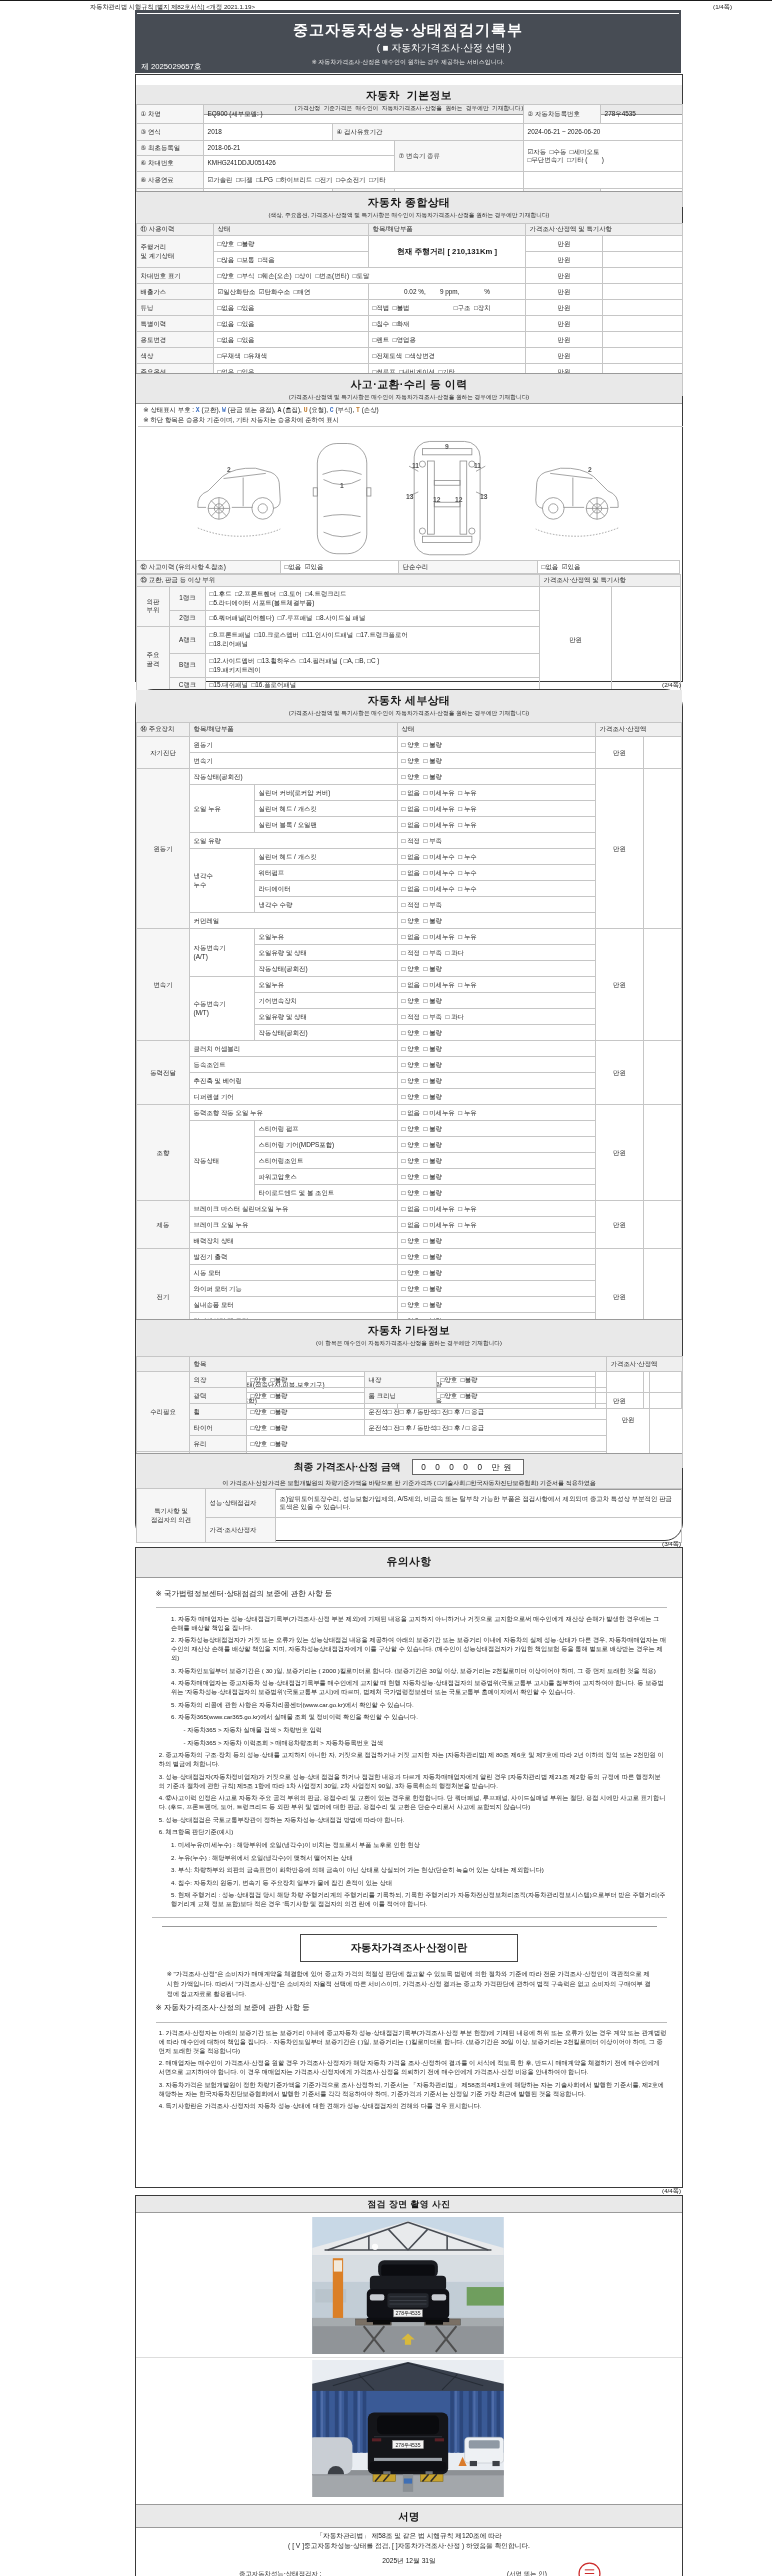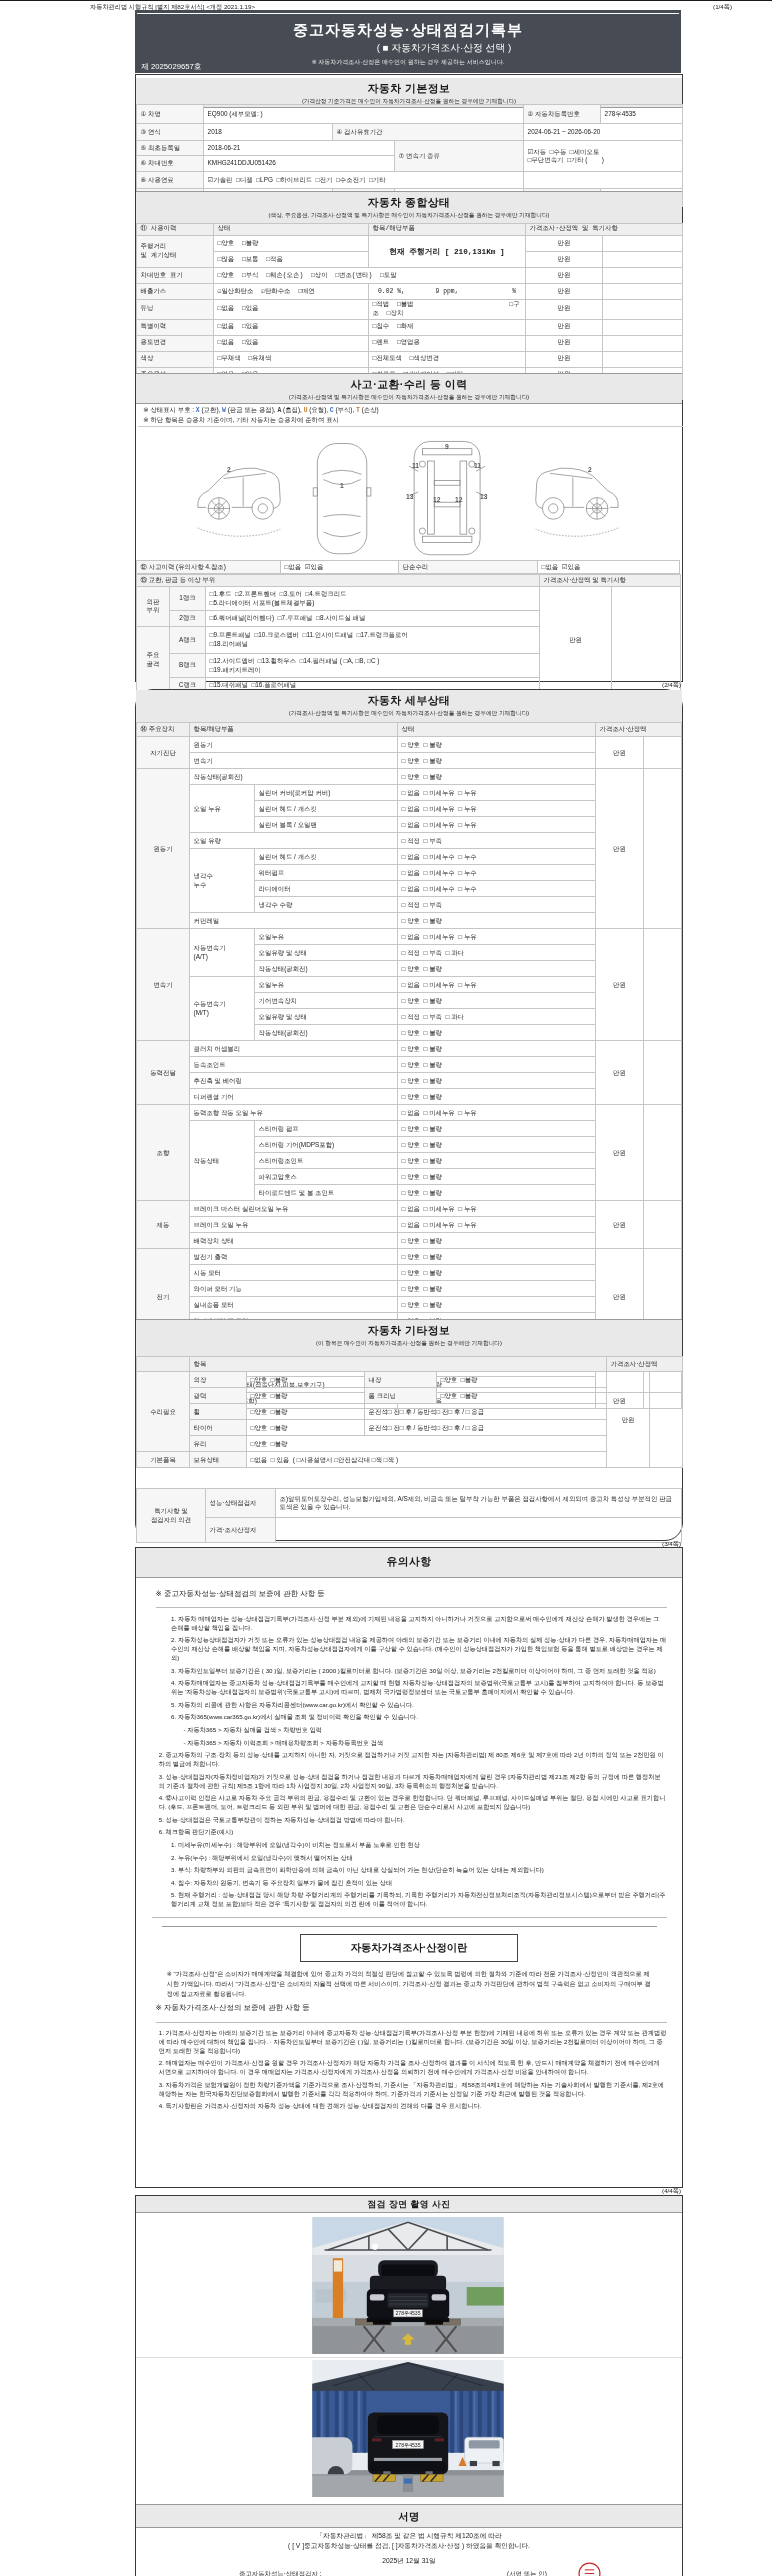--- a/index.html
+++ b/index.html
@@ -33,21 +33,21 @@
   .g{background:#f6f6f6;text-align:center;}
   .hd{background:#efefef;}
   .pr{text-align:center;}
   .ctr{text-align:center;}
   .mi{text-align:center;font-size:7.7px;font-weight:bold;}
   .t1 tr td{height:12.4px;}
   .t1 tr:nth-child(1) td{height:16px;}
   .t1 tr:nth-child(2) td{height:14px;}
   .t1 tr:nth-child(5) td{height:14.4px;}
   .t1 tr:nth-child(6) td{height:14.4px;}
-  .t2 tr td{height:13px;font-family:Liberation Mono, monospace;}
+  .t2 tr td{height:13px;}
   .t2 tr:nth-child(1) td{height:9.3px;}
   .t3 td{height:10.3px;}
   .t4 tr:nth-child(1) td{height:8.8px;}
   .t4 tr:nth-child(2) td{height:21.6px;}
   .t4 tr:nth-child(3) td{height:12.4px;}
   .t4 tr:nth-child(4) td{height:24px;}
   .t4 tr:nth-child(5) td{height:21.6px;}
   .t4 tr:nth-child(6) td{height:12.4px;}
   .t5 tr td{height:13px;}
   .t5 tr:nth-child(1) td{height:11.3px;}
@@ -98,21 +98,21 @@
 
   <div class="abs" id="hdr">
     <div class="wline"></div>
     <div class="t">중고자동차성능·상태점검기록부</div>
     <div class="s">( ■ 자동차가격조사·산정 선택 )</div>
     <div class="n">※ 자동차가격조사·산정은 매수인이 원하는 경우 제공하는 서비스입니다.</div>
     <div class="d">제 2025029657호</div>
   </div>
 
   <div class="abs box" id="boxA">
-    <div class="band" style="top:3px;height:29px;">
+    <div class="band" style="top:10px;height:29px;font-family:Liberation Mono, monospace;">
       <div class="bt">자동차 기본정보</div>
       <div class="bs">(가격산정 기준가격은 매수인이 자동차가격조사·산정을 원하는 경우에만 기재합니다)</div>
     </div>
     <table class="abs t1" style="top:29px;left:0;">
       <colgroup>
           <col style="width:67px">
           <col style="width:129px">
           <col style="width:62px">
           <col style="width:129px">
           <col style="width:77px">
@@ -661,20 +661,25 @@
             <td colspan="3">□양호  □불량</td>
           </tr>
           <tr>
             <td class="g">기본품목</td>
             <td class="lbl">보유상태</td>
             <td colspan="3">□없음  □ 있음  ( □사용설명서 □안전삼각대 □잭 □잭 )</td>
           </tr>
         </tbody>
       </table>
 
+    <div class="fband" style="top:763px;height:35px;">
+      <span class="fl">최종 가격조사·산정 금액</span>
+      <span class="fv">0  0  0  0  0 만원</span>
+      <div class="fn">이 가격조사·산정가격은 보험개발원의 차량기준가액을 바탕으로 한 기준가격과 ( □기술사회,□한국자동차진단보증협회) 기준서를 적용하였음</div>
+    </div>
 
     <table class="abs t7" style="top:798px;left:0;">
       <colgroup>
           <col style="width:69px">
           <col style="width:70px">
           <col style="width:406px">
         </colgroup>
     <tbody>
           <tr>
             <td class="g" rowspan="2">특기사항 및
@@ -692,21 +697,21 @@
 
   <div class="abs meta pmark" style="top:1540px;left:640px;">(3/4쪽)</div>
 
   <div class="abs box" id="boxC">
     <div class="band" style="top:0;height:29px;">
       <div class="bt" style="margin-top:7.2px;">유의사항</div>
     </div>
     <div class="ntwrap" style="top:29px;">
       <div>
           <div>
-            <div class="nt sec">※ 중고자동차성능·상태점검의 보증에 관한 사항 등</div>
+            <div class="nt sec">※ 국가법령정보센터·상태점검의 보증에 관한 사항 등</div>
           </div>
           <div>
             <div class="nt lv1">1.  자동차 매매업자는 성능·상태점검기록부(가격조사·산정 부분 제외)에 기재된 내용을 고지하지 아니하거나 거짓으로 고지함으로써 매수인에게 재산상 손해가 발생한 경우에는 그 손해를 배상할 책임을 집니다.</div>
           </div>
           <div>
             <div class="nt lv1">2.  자동차성능상태점검자가 거짓 또는 오류가 있는 성능상태점검 내용을 제공하여 아래의 보증기간 또는 보증거리 이내에 자동차의 실제 성능·상태가 다른 경우, 자동차매매업자는 매수인의 재산상 손해를 배상할 책임을 지며, 자동차성능상태점검자에게 이를 구상할 수 있습니다. (매수인이 성능상태점검자가 가입한 책임보험 등을 통해 별도로 배상받는 경우는 제외)</div>
           </div>
           <div>
             <div class="nt lv1">3.  자동차인도일부터 보증기간은 ( 30 )일, 보증거리는 ( 2000 )킬로미터로 합니다. (보증기간은 30일 이상, 보증거리는 2천킬로미터 이상이어야 하며, 그 중 먼저 도래한 것을 적용)</div>
           </div>

